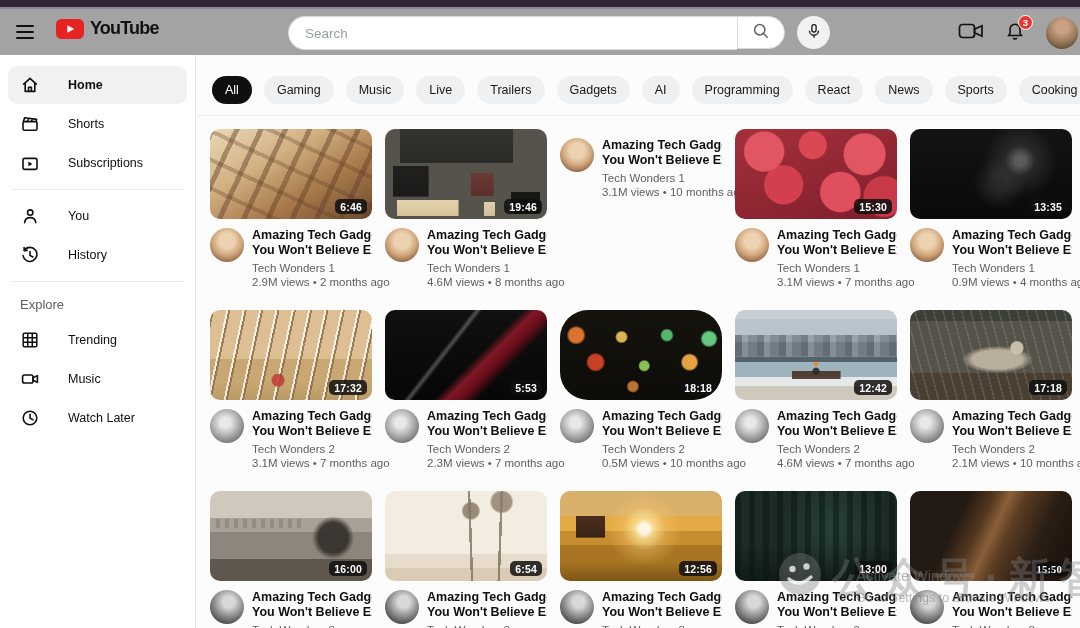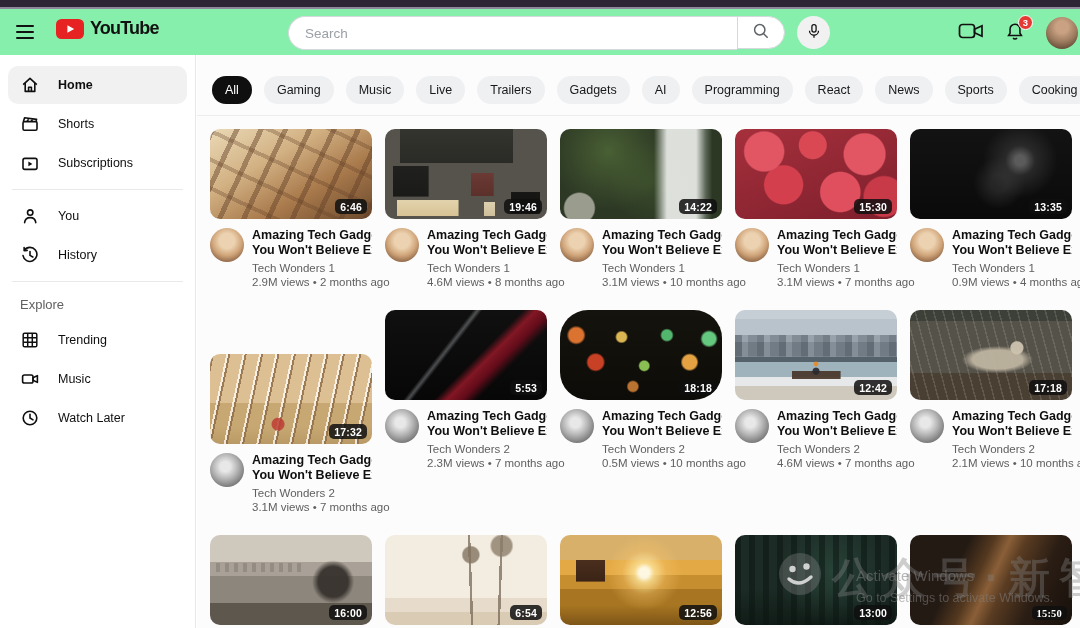--- a/index.html
+++ b/index.html
@@ -4,21 +4,21 @@
 <style>
   * { margin:0; padding:0; box-sizing:border-box; }
   html,body { width:1080px; height:628px; overflow:hidden; background:#fff;
     font-family:"Liberation Sans", sans-serif; color:#0f0f0f; }
   .app { position:relative; width:1080px; height:628px; overflow:hidden; }
 
   
   .top-strip { height:9px; background:linear-gradient(#2e2536 0 7px,#8f879c 7px 9px); }
 
   
-  .header { position:relative; height:46px; background:#86efac; }
+  .header { position:relative; height:46px; background:#a3a3a3; }
   .hamburger { position:absolute; left:16px; top:12px; width:24px; height:22px;
     display:flex; flex-direction:column; justify-content:center; gap:4px;
     background:none; border:none; cursor:pointer; }
   .hamburger span { display:block; width:18px; height:2.2px; background:#111; border-radius:2px; }
   .logo { position:absolute; left:56px; top:9px; display:flex; align-items:center; gap:6px; cursor:pointer; }
   .logo-badge { width:28px; height:20px; border-radius:6px; display:flex; align-items:center; justify-content:center; }
   .logo-text { font-size:18px; font-weight:bold; letter-spacing:-0.8px; color:#111; }
 
   .search-bar { position:absolute; left:288px; top:7px; height:33px; display:flex; }
   .search-input { width:449px; height:33px; border:1px solid #d5d8dd; border-right:none;
@@ -36,21 +36,21 @@
   .badge { position:absolute; top:-5px; right:-7px; min-width:15px; height:15px; padding:0 3px;
     border-radius:8px; background:#e53935; color:#fff; font-size:9.5px; font-weight:bold;
     display:flex; align-items:center; justify-content:center; border:1px solid #fff; }
   .avatar { width:32px; height:32px; border-radius:50%;
     background:radial-gradient(circle at 50% 32%, #caa183 22%, #9b7a5e 55%, #5f4733 85%);
     border:none; cursor:pointer; flex-shrink:0; }
 
   
   .sidebar { position:absolute; left:0; top:55px; bottom:0; width:196px; background:#fff;
     border-right:1px solid #e8e8ea; padding-top:10px; }
-  .sb-item { display:flex; align-items:center; gap:18px; height:38px; margin:1px 8px;
+  .sb-item { display:flex; align-items:center; gap:28px; height:38px; margin:1px 8px;
     padding-left:12px; border-radius:10px; cursor:pointer; }
   .sb-item.active { background:#f1f1f1; }
   .sb-item .sb-icon { width:20px; height:20px; color:#0f0f0f; flex-shrink:0; }
   .sb-item .sb-icon svg { width:20px; height:20px; }
   .sb-label-text { font-size:12.5px; color:#0f0f0f; }
   .sb-item.active .sb-label-text { font-weight:bold; }
   .sb-divider { height:1px; background:#e9e9e9; margin:7px 12px; }
   .sb-section-label { font-size:13px; color:#616161; padding:8px 0 8px 20px; }
 
   
@@ -104,21 +104,21 @@
     radial-gradient(circle at 65% 70%, #e04f5e 0 16%, rgba(0,0,0,0) 17%),
     radial-gradient(circle at 92% 75%, #c93a49 0 12%, rgba(0,0,0,0) 13%),
     linear-gradient(160deg,#a5303c,#7e1f2c); }
   .t-dark-smoke { background:
     radial-gradient(circle at 68% 35%, rgba(110,110,110,.8) 0 4%, rgba(70,70,70,.45) 12%, rgba(0,0,0,0) 30%),
     radial-gradient(circle at 55% 60%, rgba(60,60,60,.5) 0 8%, rgba(0,0,0,0) 25%),
     linear-gradient(180deg,#131313,#0a0a0a); }
   .t-needles { background:
     radial-gradient(circle at 42% 78%, rgba(190,60,50,.85) 0 5%, rgba(0,0,0,0) 6%),
     repeating-linear-gradient(102deg, rgba(255,255,255,.75) 0 2px, rgba(141,106,70,.8) 2px 4px, rgba(0,0,0,0) 4px 16px),
-    linear-gradient(180deg,#dcc093 0 55%, #c8a872 55% 80%, #b99a66 100%); margin-top: 44px; }
+    linear-gradient(180deg,#dcc093 0 55%, #c8a872 55% 80%, #b99a66 100%); }
   .t-ribbon { background:
     linear-gradient(128deg, rgba(0,0,0,0) 38%, rgba(200,205,210,.35) 40%, rgba(0,0,0,0) 42%),
     linear-gradient(135deg, rgba(0,0,0,0) 55%, rgba(150,25,40,.85) 60%, rgba(110,12,28,.9) 66%, rgba(0,0,0,0) 72%),
     linear-gradient(180deg,#101010,#070707); border-radius: 10px; }
   .t-bokeh { background:
     radial-gradient(circle at 10% 28%, rgba(230,120,50,.95) 0 4.5%, rgba(0,0,0,0) 6%),
     radial-gradient(circle at 22% 58%, rgba(220,70,40,.9) 0 5.5%, rgba(0,0,0,0) 7%),
     radial-gradient(circle at 38% 30%, rgba(240,200,90,.9) 0 4%, rgba(0,0,0,0) 5.5%),
     radial-gradient(circle at 52% 62%, rgba(150,210,90,.9) 0 4.5%, rgba(0,0,0,0) 6%),
     radial-gradient(circle at 66% 28%, rgba(90,200,120,.9) 0 4%, rgba(0,0,0,0) 5.5%),
@@ -368,23 +368,20 @@
         <div class="title">
           <span class="tline">Amazing Tech Gadgets</span>
           <span class="tline">You Won't Believe Exis...</span>
         </div>
         <div class="channel">Tech Wonders 1</div>
         <div class="meta">4.6M views • 8 months ago</div>
       </div>
     </div>
   </div>
         <div class="card">
-    <div class="thumb t-waterfall">
-      <span class="duration">14:22</span>
-    </div>
     <div class="meta-row">
       <div class="cavatar av-man"></div>
       <div class="vtext">
         <div class="title">
           <span class="tline">Amazing Tech Gadgets</span>
           <span class="tline">You Won't Believe Exis...</span>
         </div>
         <div class="channel">Tech Wonders 1</div>
         <div class="meta">3.1M views • 10 months ago</div>
       </div>

